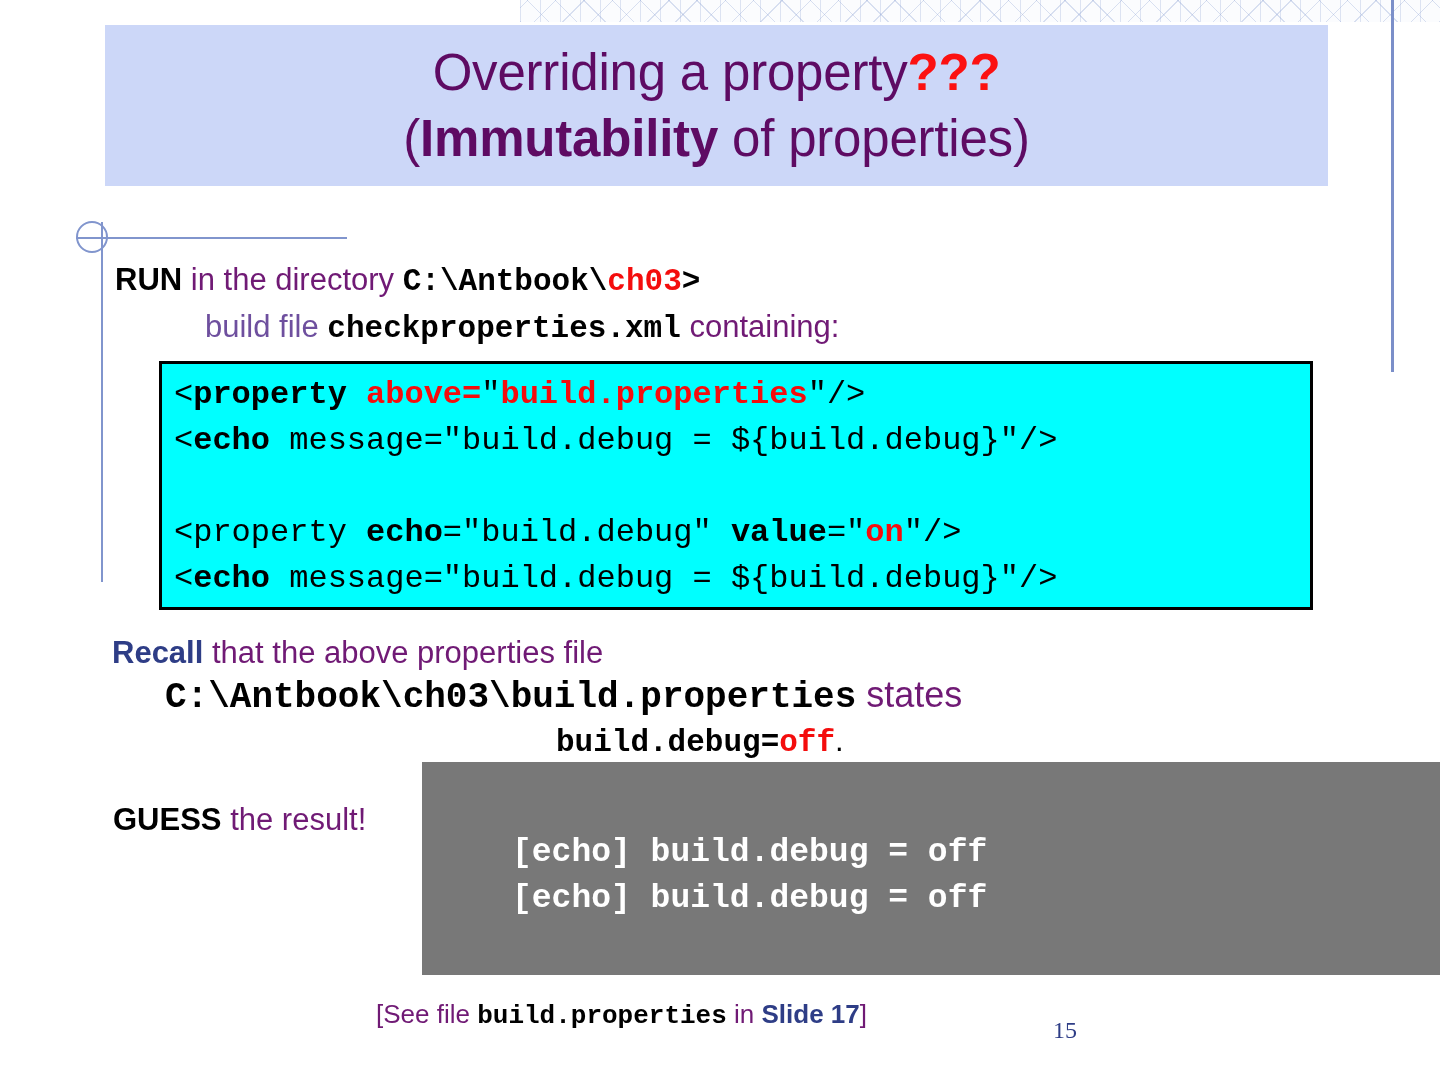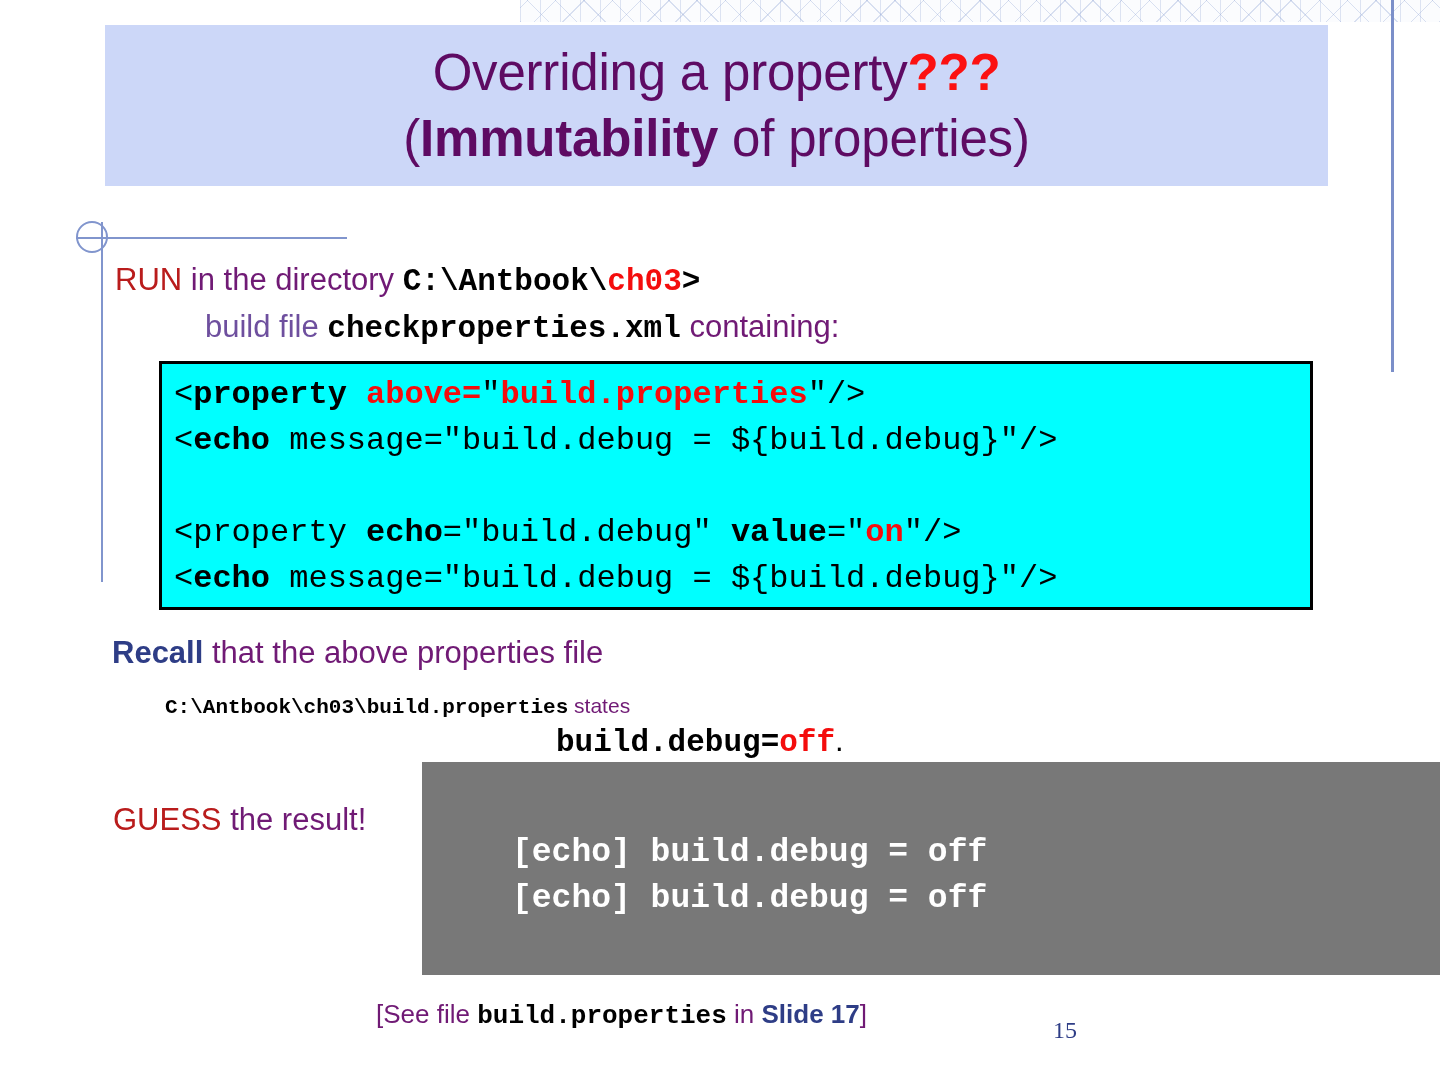--- a/index.html
+++ b/index.html
@@ -89,21 +89,21 @@
     color: #5e0b63;
     white-space: pre;
     letter-spacing: -0.2px;
   }
   .title-q { color: #fc1111; font-weight: bold; }
   .title-bold { font-weight: bold; }
 
   
   .blue { color: #701a75; }
   .navy-b { color: #2e3d86; font-weight: bold; }
-  .red-b { color: #b91c1c; font-weight: normal; }
+  .red-b { color: #000000; font-weight: bold; }
   .purple { color: #6e4f9e; }
   .mono-b {
     font-family: "Liberation Mono", "DejaVu Sans Mono", monospace;
     font-weight: bold;
     color: #000000;
   }
   .mono-b-red {
     font-family: "Liberation Mono", "DejaVu Sans Mono", monospace;
     font-weight: bold;
     color: #f40d0d;
@@ -153,23 +153,22 @@
     position: absolute;
     left: 112px;
     top: 635px;
     font-size: 31px;
     white-space: pre;
   }
   .recall-path {
     position: absolute;
     left: 165px;
     top: 674px;
-    font-size: 21px;
-    white-space: pre;
-    margin-top: 20px;
+    font-size: 36px;
+    white-space: pre;
   }
   .recall-states {
     position: absolute;
     left: 556px;
     top: 723px;
     font-size: 31px;
     white-space: pre;
   }
 
   

